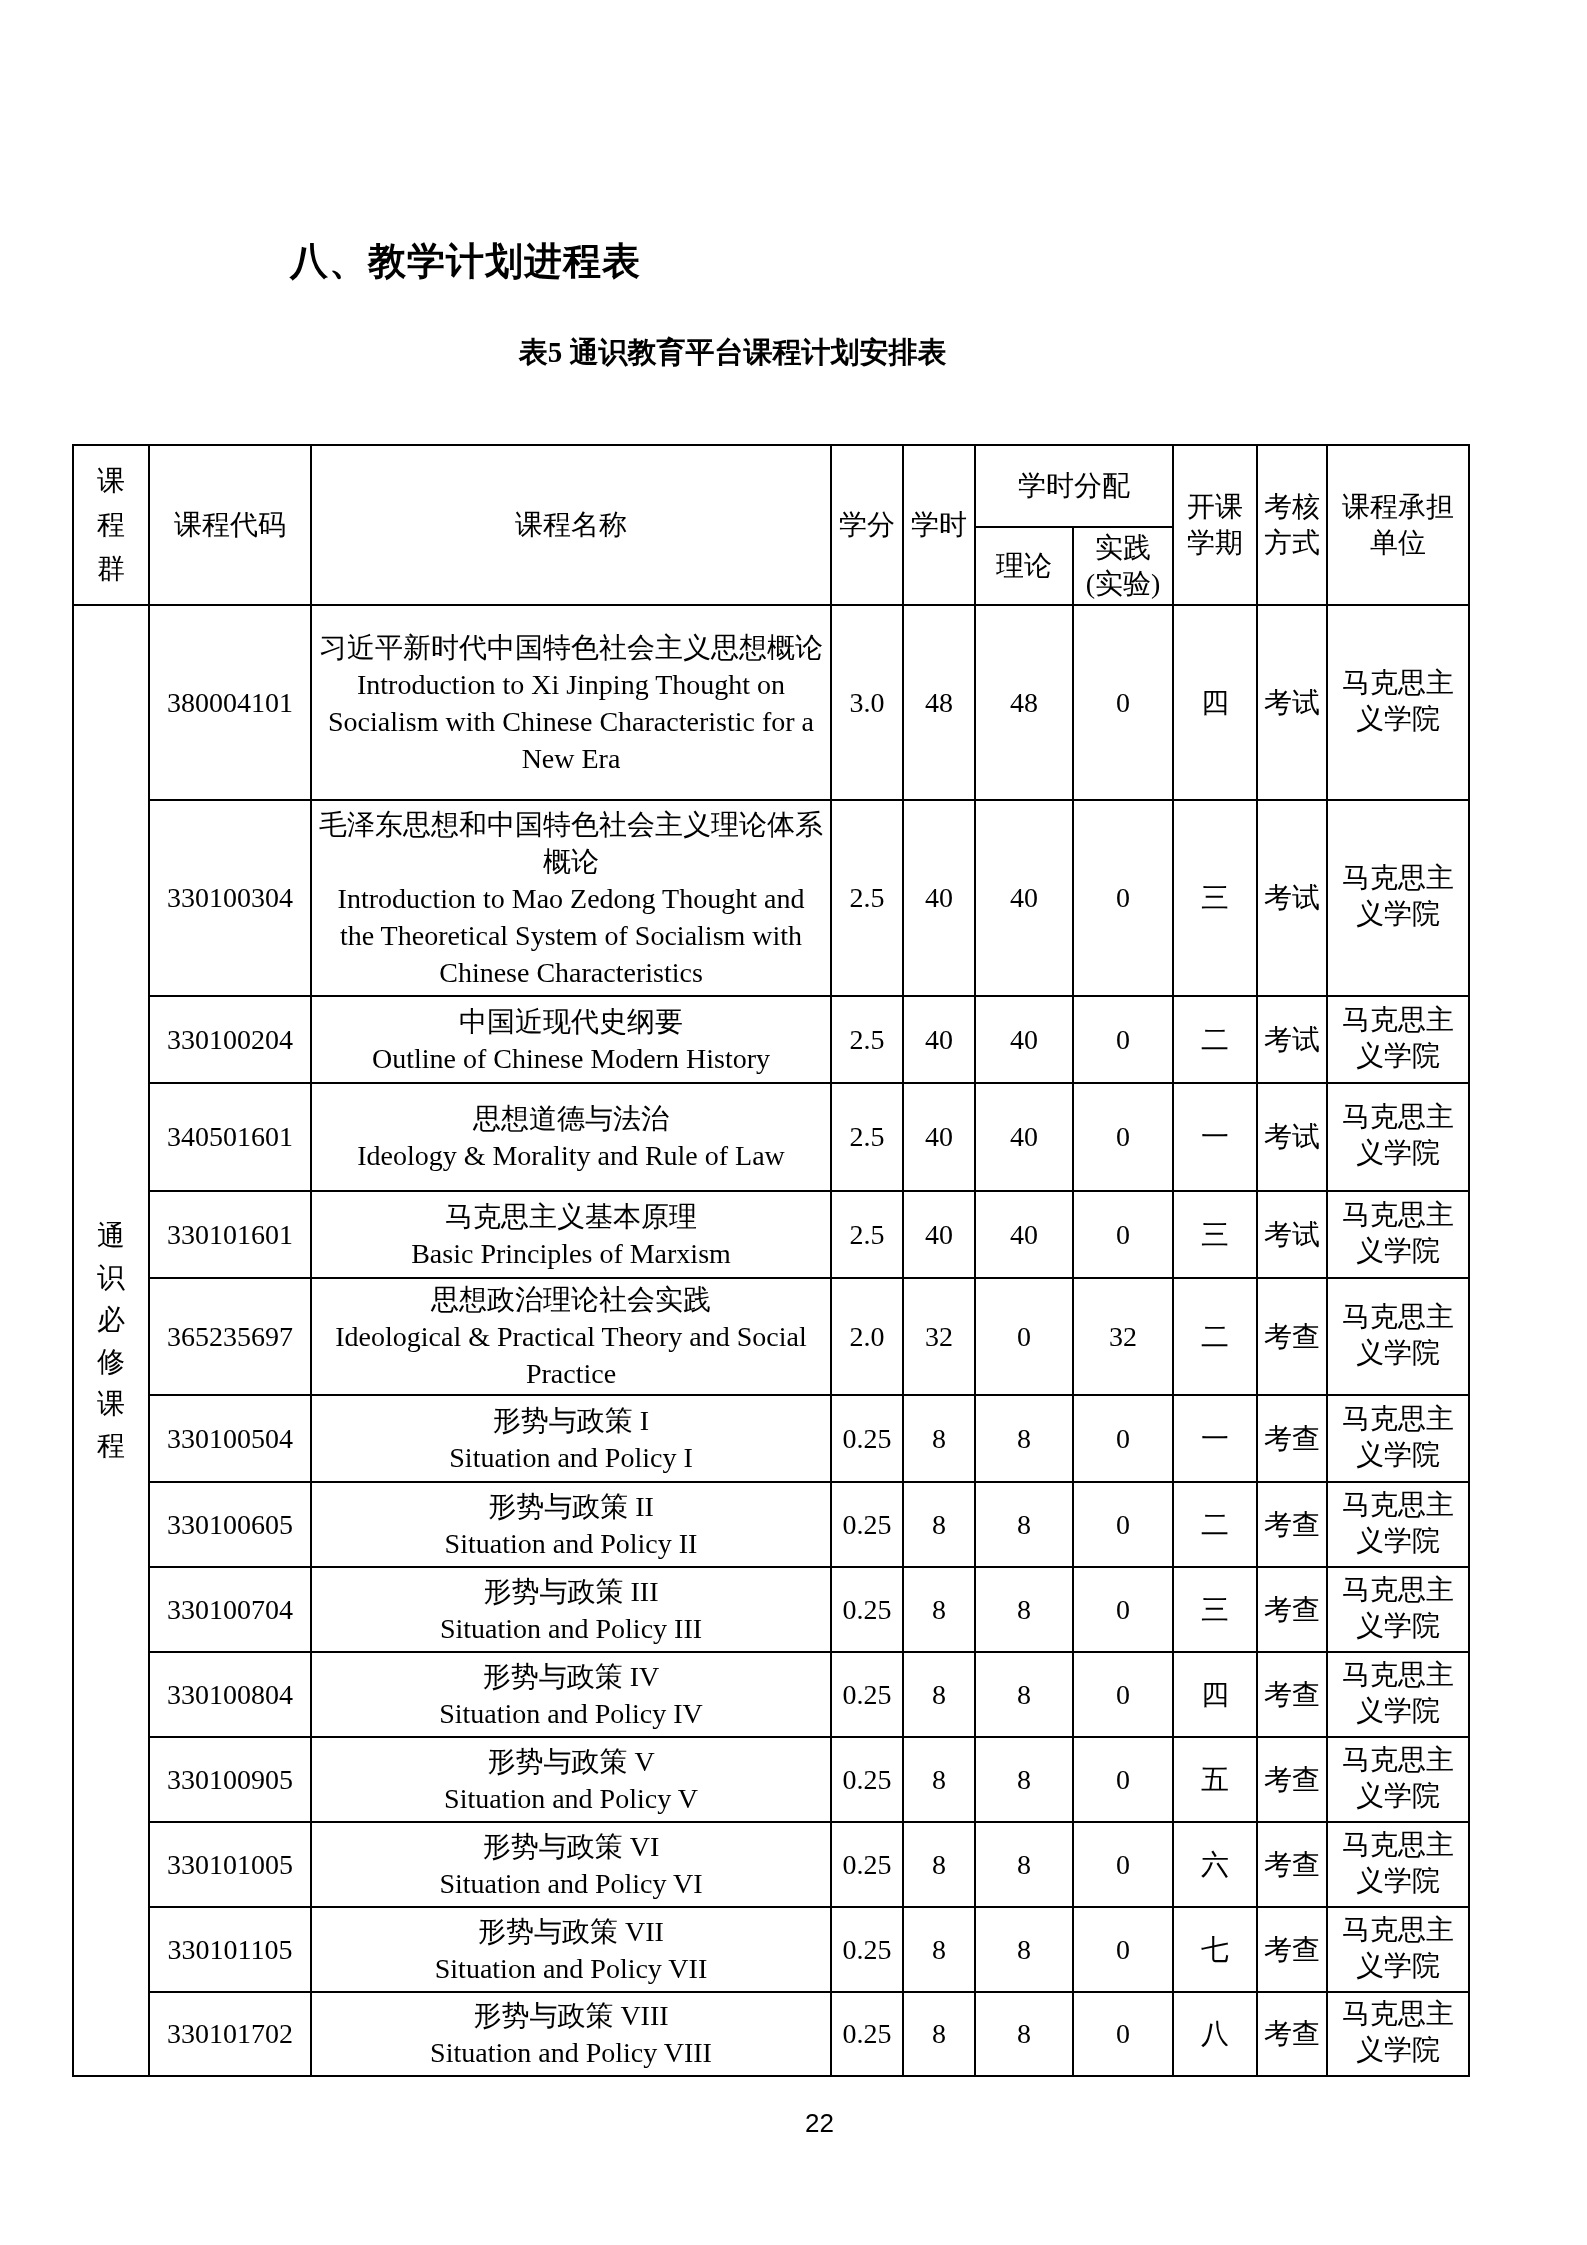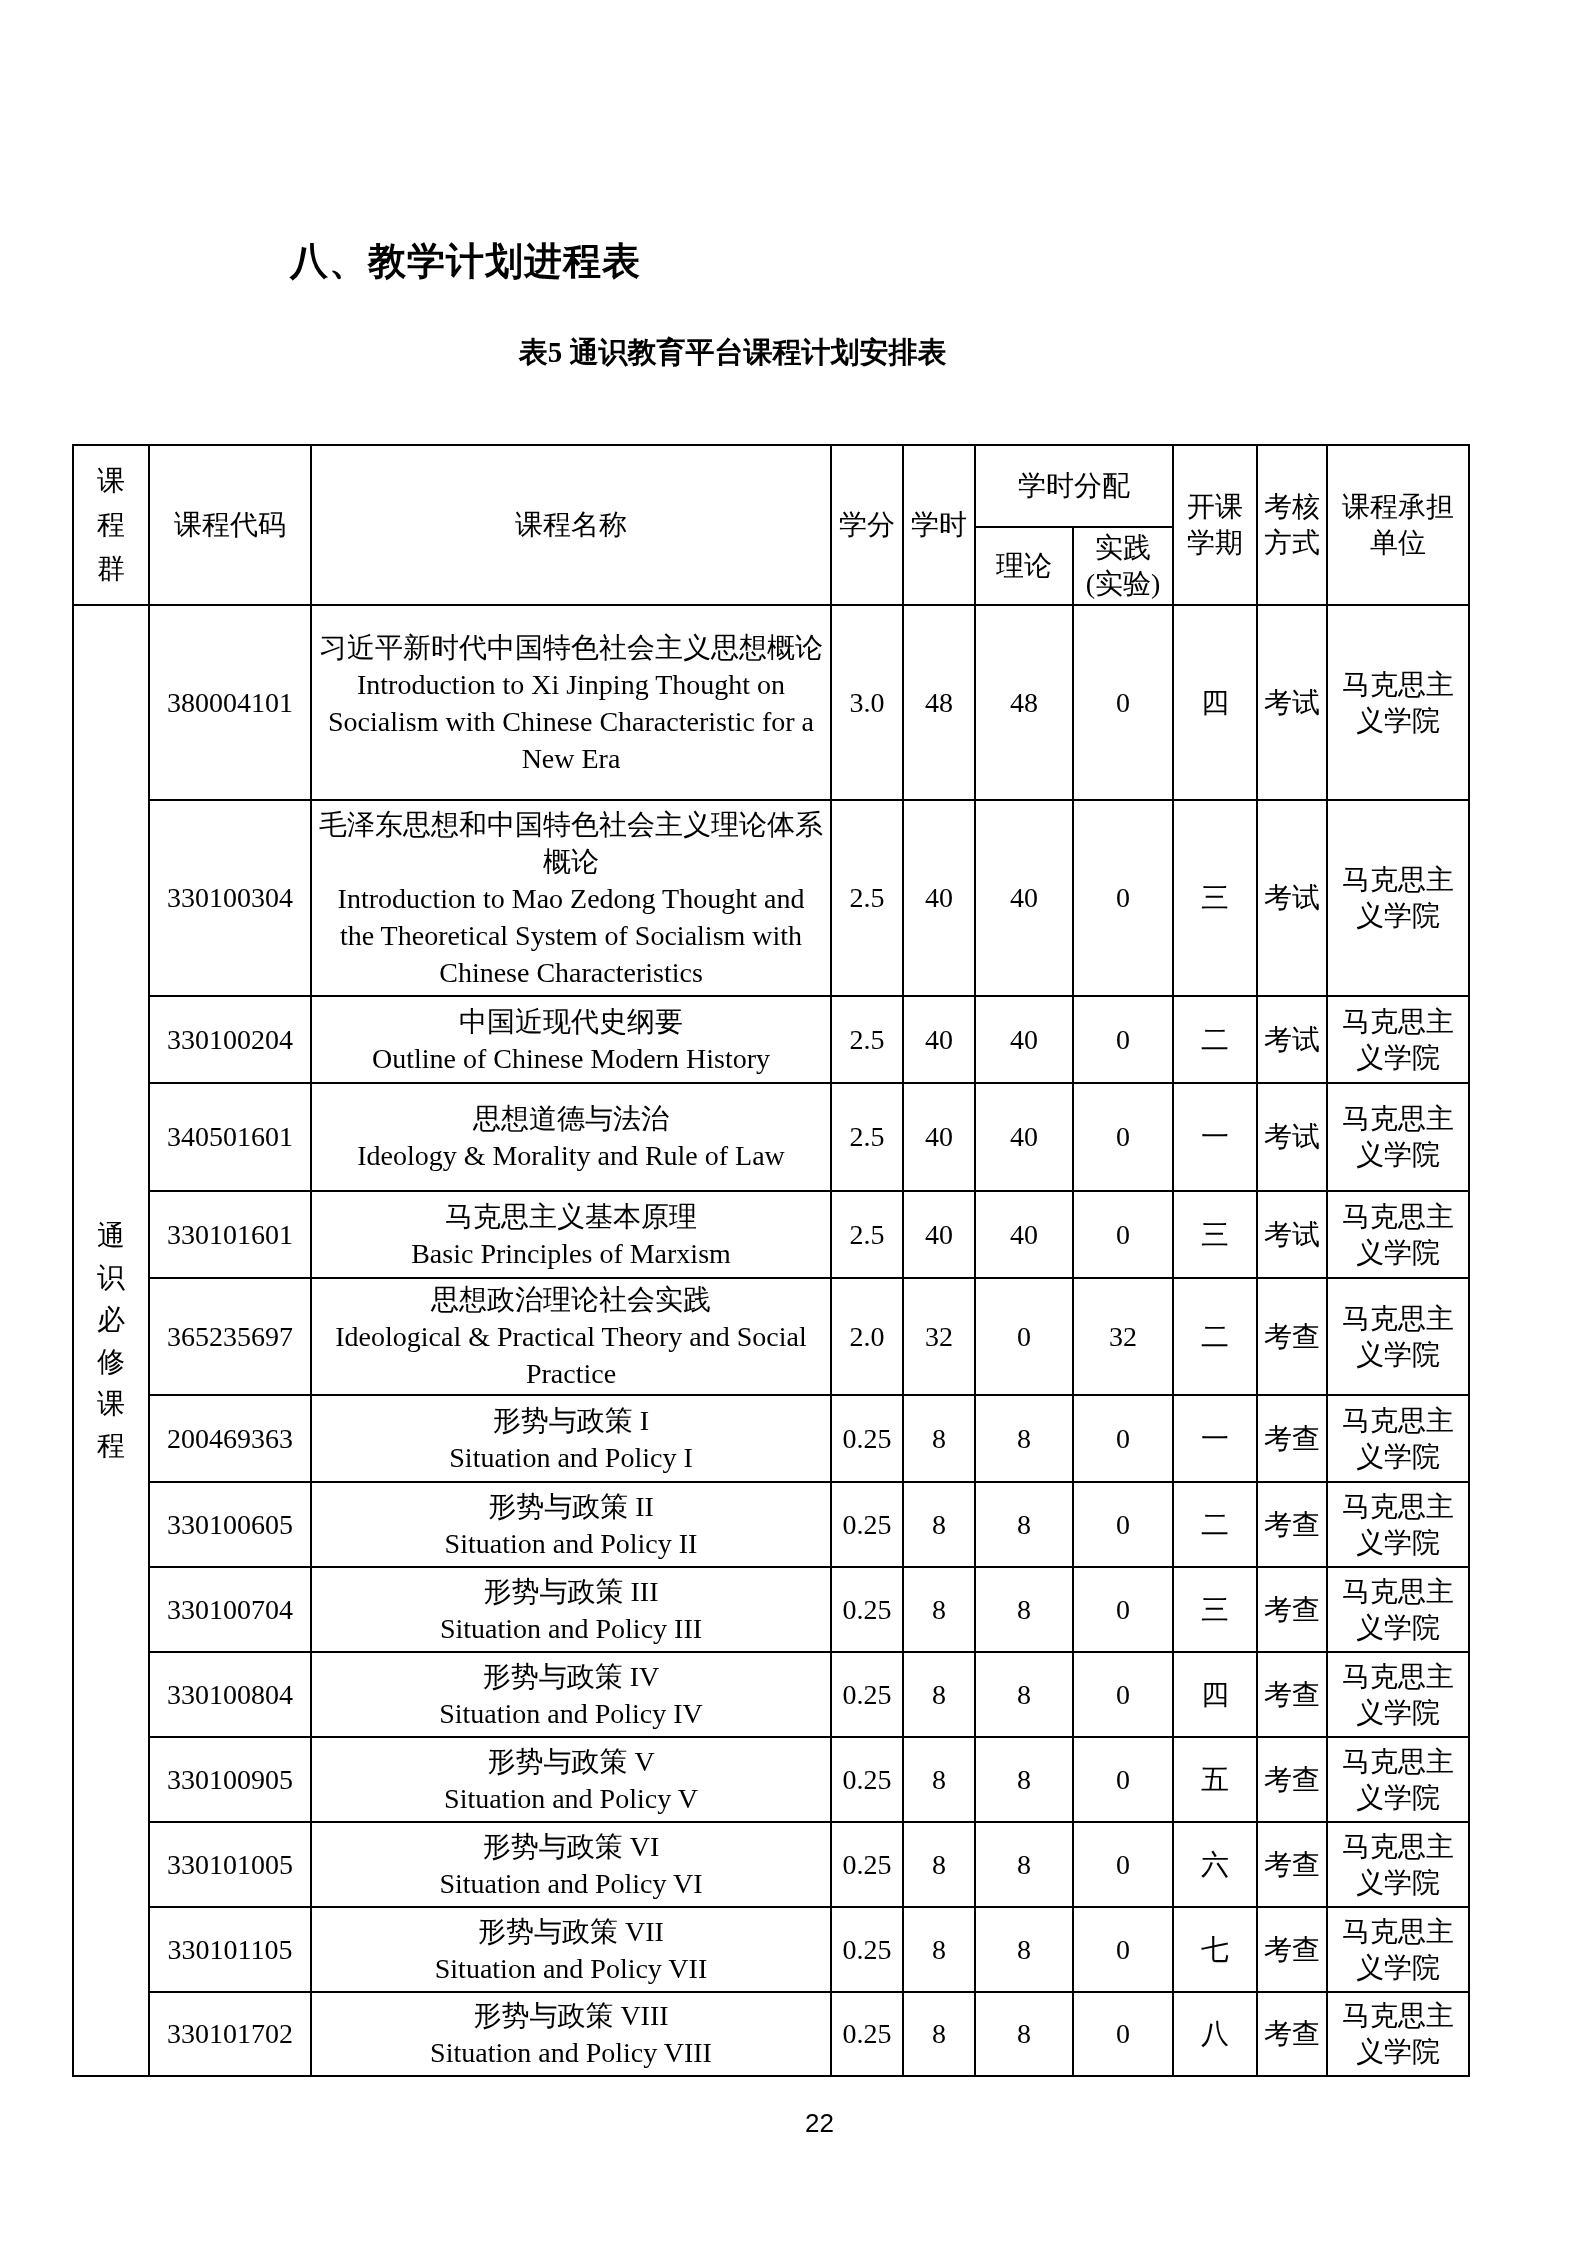--- a/index.html
+++ b/index.html
@@ -66,21 +66,21 @@
     line-height: 44px;
     vertical-align: middle;
     text-align: center;
   }
   .group-cell .vtext { line-height: 42px; }
   .cell-name {
     text-align: left;
     padding: 4px 40px 4px 8px;
     line-height: 37px;
   }
-  .cell-unit { line-height: 36px; padding: 2px 6px; }
+  .cell-unit { line-height: 36px; padding: 2px 6px; font-family: Liberation Mono, monospace; }
   .hdr-wrap { line-height: 36px; }
   .page-number {
     position: absolute;
     left: 0; top: 2108px;
     width: 1587px;
     text-align: center;
     font-size: 26px;
     font-family: "Liberation Sans", "DejaVu Sans", sans-serif;
     margin-left: 26px;
   }
@@ -204,21 +204,21 @@
           </td>
           <td class="cell-credits">2.0</td>
           <td class="cell-hours">32</td>
           <td class="cell-theory">0</td>
           <td class="cell-practice">32</td>
           <td class="cell-semester">二</td>
           <td class="cell-assessment">考查</td>
           <td class="cell-unit">马克思主义学院</td>
         </tr>
         <tr>
-          <td class="cell-code">200469363</td>
+          <td class="cell-code">330100504</td>
           <td class="cell-name">
             <div>形势与政策 I</div>
             <div>Situation and Policy I</div>
           </td>
           <td class="cell-credits">0.25</td>
           <td class="cell-hours">8</td>
           <td class="cell-theory">8</td>
           <td class="cell-practice">0</td>
           <td class="cell-semester">一</td>
           <td class="cell-assessment">考查</td>

